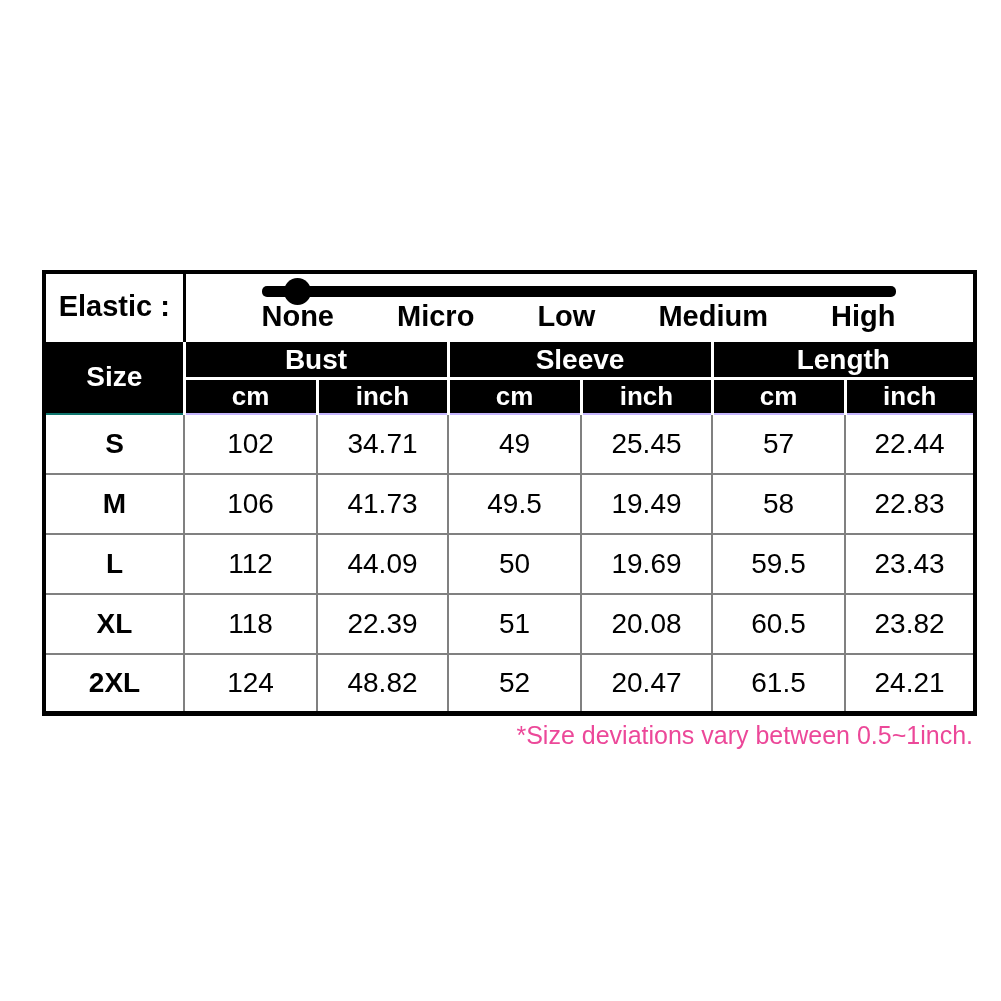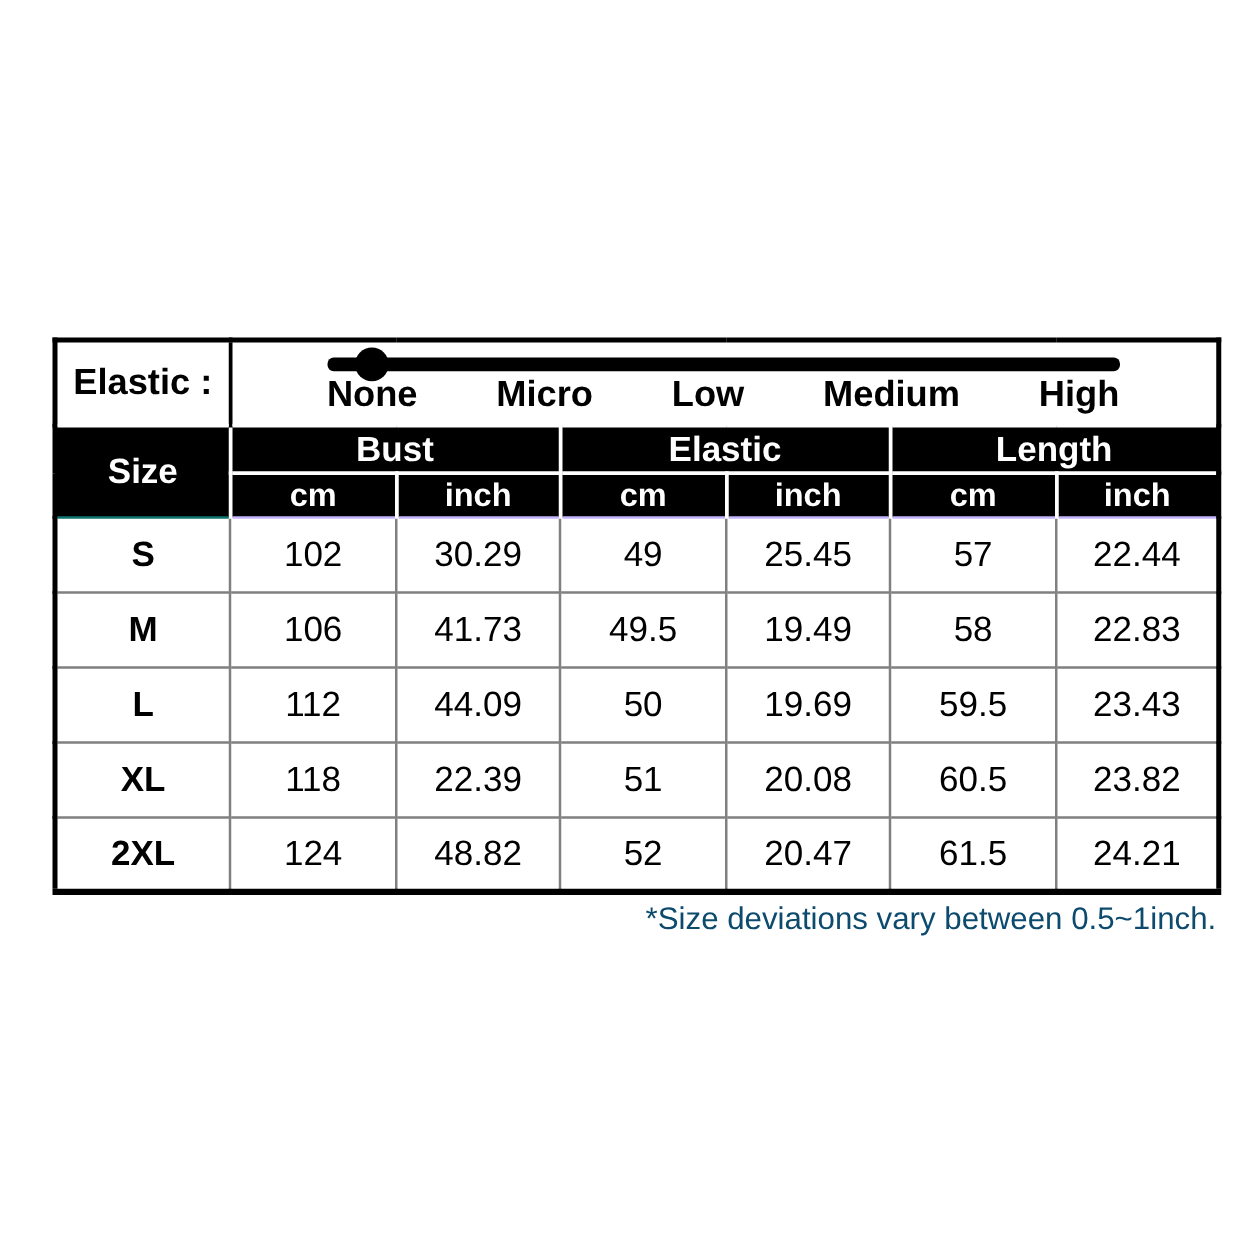--- a/index.html
+++ b/index.html
@@ -110,21 +110,21 @@
     text-align: center;
     vertical-align: middle;
     border: 2px solid #808080;
   }
   
   .footnote {
     width: 931px;
     margin-top: 5px;
     text-align: right;
     font-size: 25px;
-    color: #0c4a6e;
+    color: #ec4899;
     padding-right: 2px;
   }
 </style>
 </head>
 <body>
 
 <div class="canvas">
   <div class="chart-wrap">
     <table class="size-table">
       <colgroup>
@@ -147,36 +147,36 @@
               <span>Micro</span>
               <span>Low</span>
               <span>Medium</span>
               <span>High</span>
             </div>
           </td>
         </tr>
         <tr class="group-row">
           <th class="hdr size-hdr" rowspan="2">Size</th>
           <th class="hdr" colspan="2">Bust</th>
-          <th class="hdr" colspan="2">Elastic</th>
+          <th class="hdr" colspan="2">Sleeve</th>
           <th class="hdr" colspan="2">Length</th>
         </tr>
         <tr class="unit-row">
           <th class="hdr unit">cm</th>
           <th class="hdr unit">inch</th>
           <th class="hdr unit">cm</th>
           <th class="hdr unit">inch</th>
           <th class="hdr unit">cm</th>
           <th class="hdr unit">inch</th>
         </tr>
 
         <tr class="data-row">
           <td class="size-cell">S</td>
           <td class="val">102</td>
-          <td class="val">30.29</td>
+          <td class="val">34.71</td>
           <td class="val">49</td>
           <td class="val">25.45</td>
           <td class="val">57</td>
           <td class="val">22.44</td>
         </tr>
         <tr class="data-row">
           <td class="size-cell">M</td>
           <td class="val">106</td>
           <td class="val">41.73</td>
           <td class="val">49.5</td>

